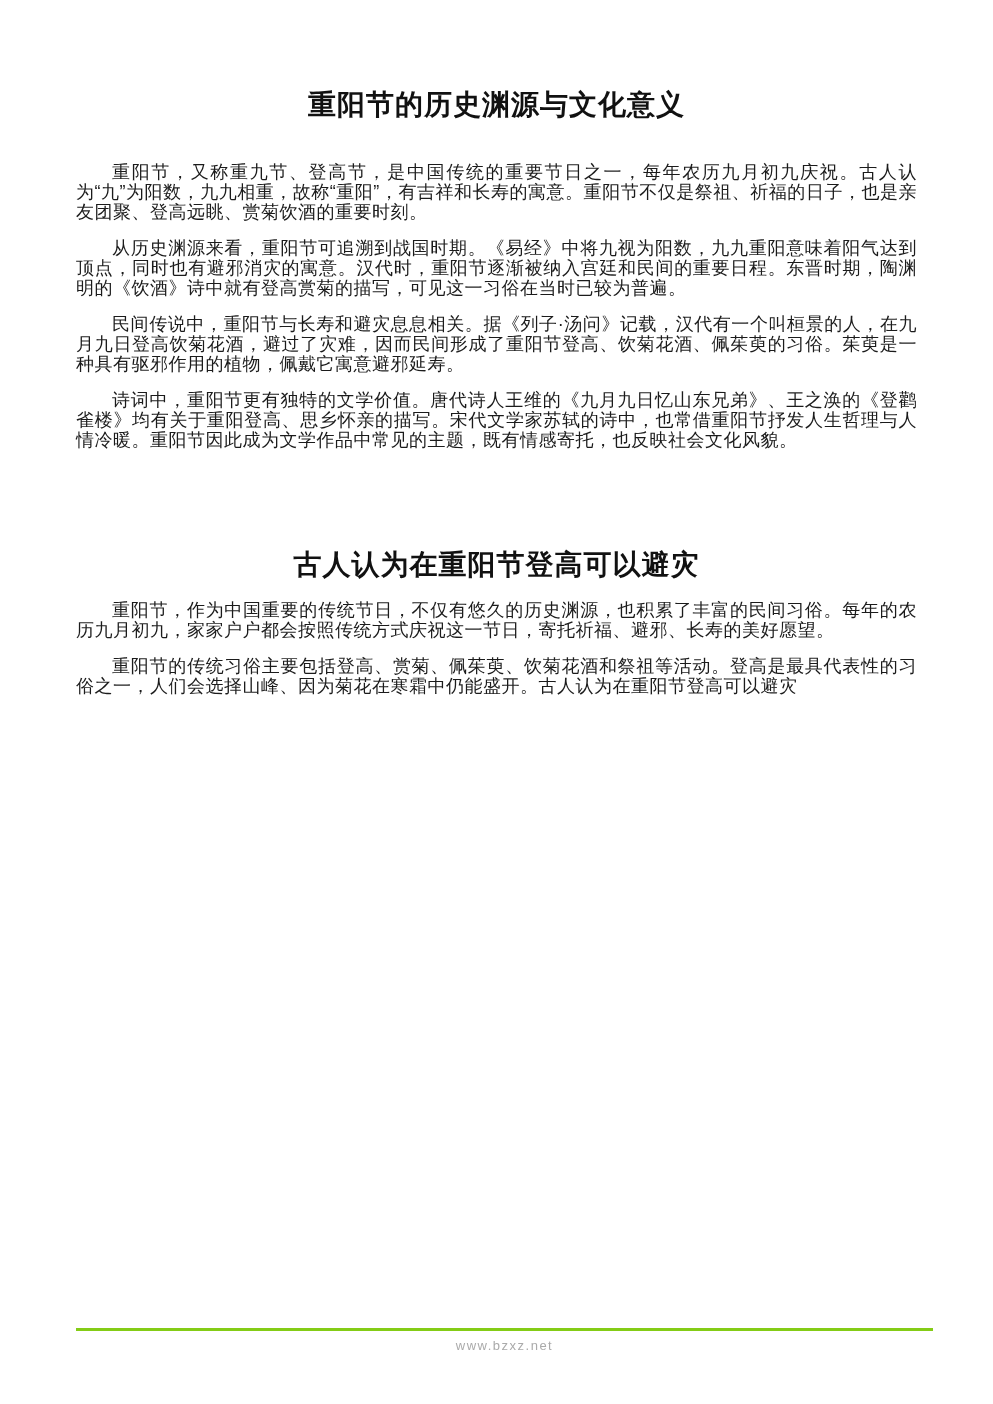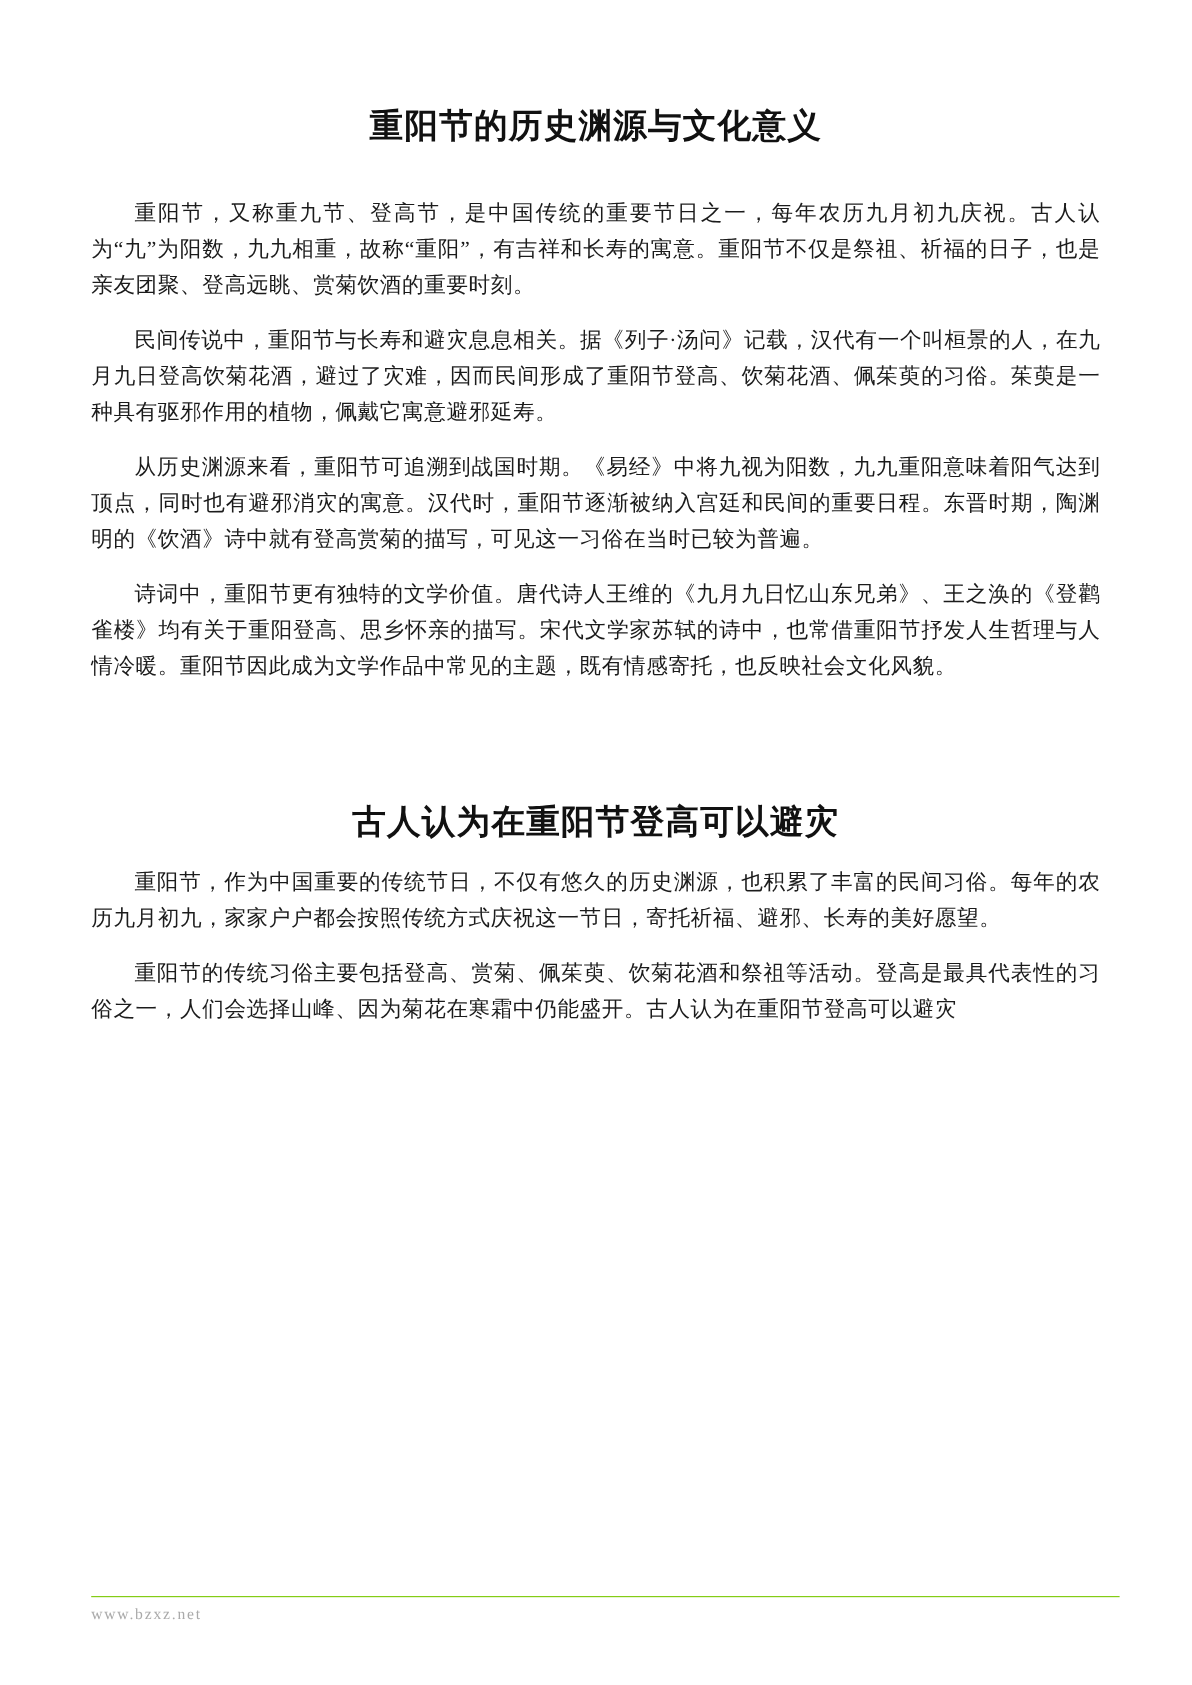--- a/index.html
+++ b/index.html
@@ -3,81 +3,81 @@
 <meta charset="utf-8">
 <style>
   * { margin: 0; padding: 0; box-sizing: border-box; }
   html, body { background: #ffffff; }
   .page {
     width: 993px;
     height: 1404px;
     margin: 0 auto;
     background: #ffffff;
     position: relative;
-    font-family: Liberation Serif, serif;
+    font-family: Liberation Sans, sans-serif;
     color: #1b1b1b;
     overflow: hidden;
   }
   .content {
     padding: 86px 76px 0 76px;
   }
   .article-title {
     font-size: 28px;
     font-weight: bold;
     text-align: center;
     letter-spacing: 1px;
     color: #111111;
   }
   .paragraphs {
     margin-top: 38px;
   }
   .para {
     font-size: 18px;
-    line-height: 30px;
+    line-height: 20px;
     text-align: justify;
     text-indent: 2em;
     margin-bottom: 16px;
     letter-spacing: 0.5px;
   }
   .para.no-indent {
     text-indent: 0;
   }
   .article-2 {
     margin-top: 96px;
   }
   .article-2 .paragraphs {
     margin-top: 16px;
   }
   .footer {
     position: absolute;
     left: 76px;
     right: 60px;
     bottom: 50px;
-    border-top: 1px solid #84cc16;
-    text-align: left;
+    border-top: 3px solid #84cc16;
+    text-align: center;
     padding-top: 5px;
   }
   .watermark {
     font-size: 13px;
     color: #aaaaaa;
     letter-spacing: 1.5px;
   }
 </style>
 </head>
 <body>
 
 <div class="page">
   <div class="content">
 
     <div class="article-1">
       <h1 class="article-title">重阳节的历史渊源与文化意义</h1>
       <div class="paragraphs">
         <p class="para">重阳节，又称重九节、登高节，是中国传统的重要节日之一，每年农历九月初九庆祝。古人认为“九”为阳数，九九相重，故称“重阳”，有吉祥和长寿的寓意。重阳节不仅是祭祖、祈福的日子，也是亲友团聚、登高远眺、赏菊饮酒的重要时刻。</p>
+        <p class="para">从历史渊源来看，重阳节可追溯到战国时期。《易经》中将九视为阳数，九九重阳意味着阳气达到顶点，同时也有避邪消灾的寓意。汉代时，重阳节逐渐被纳入宫廷和民间的重要日程。东晋时期，陶渊明的《饮酒》诗中就有登高赏菊的描写，可见这一习俗在当时已较为普遍。</p>
         <p class="para">民间传说中，重阳节与长寿和避灾息息相关。据《列子·汤问》记载，汉代有一个叫桓景的人，在九月九日登高饮菊花酒，避过了灾难，因而民间形成了重阳节登高、饮菊花酒、佩茱萸的习俗。茱萸是一种具有驱邪作用的植物，佩戴它寓意避邪延寿。</p>
-        <p class="para">从历史渊源来看，重阳节可追溯到战国时期。《易经》中将九视为阳数，九九重阳意味着阳气达到顶点，同时也有避邪消灾的寓意。汉代时，重阳节逐渐被纳入宫廷和民间的重要日程。东晋时期，陶渊明的《饮酒》诗中就有登高赏菊的描写，可见这一习俗在当时已较为普遍。</p>
         <p class="para">诗词中，重阳节更有独特的文学价值。唐代诗人王维的《九月九日忆山东兄弟》、王之涣的《登鹳雀楼》均有关于重阳登高、思乡怀亲的描写。宋代文学家苏轼的诗中，也常借重阳节抒发人生哲理与人情冷暖。重阳节因此成为文学作品中常见的主题，既有情感寄托，也反映社会文化风貌。</p>
       </div>
     </div>
 
     <div class="article-2">
       <h1 class="article-title">古人认为在重阳节登高可以避灾</h1>
       <div class="paragraphs">
         <p class="para">重阳节，作为中国重要的传统节日，不仅有悠久的历史渊源，也积累了丰富的民间习俗。每年的农历九月初九，家家户户都会按照传统方式庆祝这一节日，寄托祈福、避邪、长寿的美好愿望。</p>
         <p class="para">重阳节的传统习俗主要包括登高、赏菊、佩茱萸、饮菊花酒和祭祖等活动。登高是最具代表性的习俗之一，人们会选择山峰、因为菊花在寒霜中仍能盛开。古人认为在重阳节登高可以避灾</p>
       </div>

